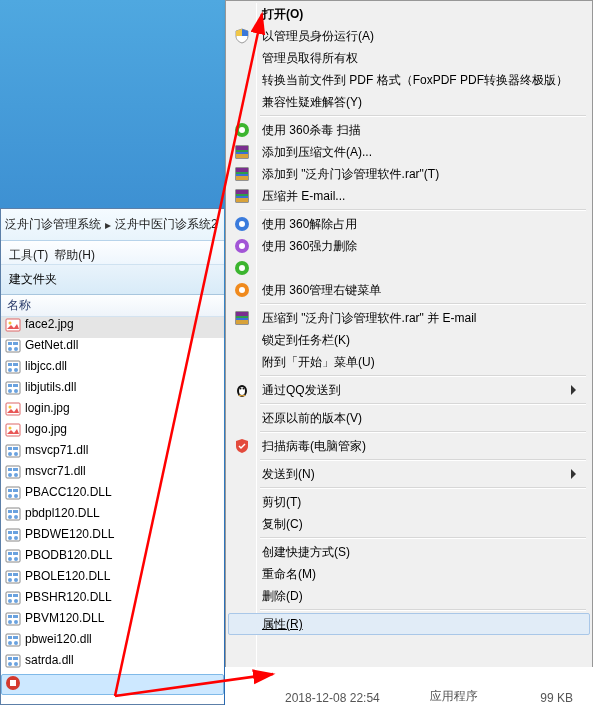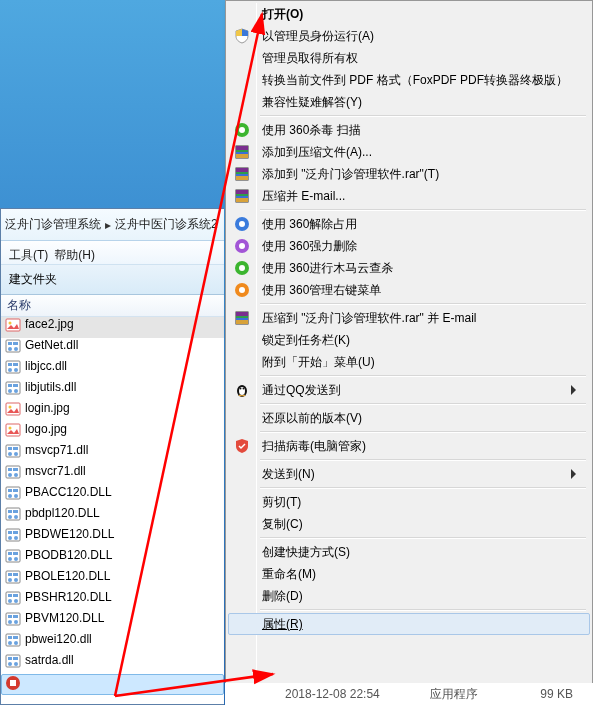--- a/index.html
+++ b/index.html
@@ -33,21 +33,21 @@
   .mi.bold .mtxt { font-weight:700; }
   .mi.hl { background:#e1ecf7; border:1px solid #a9c7e8; border-radius:2px; padding-left:33px; padding-right:29px; height:22px;text-decoration:underline; }
   .mi .mtxt { white-space:nowrap; }
   .mi .arrow { position:absolute; right:12px; top:5px; }
   .mi .ico { position:absolute; left:6px; top:3px; width:16px; height:16px; }
   .msep { height:6px; position:relative; }
   .msep::before { content:""; position:absolute; left:32px; right:4px; top:2px; height:1px; background:#d7d7d7; }
   .msep::after  { content:""; position:absolute; left:32px; right:4px; top:3px; height:1px; background:#ffffff; }
 
   
-  .status { position:absolute; left:225px; bottom:0; width:368px; height:22px; background:#fff; display:flex; align-items:center; font-size:12px; color:#555; }
+  .status { position:absolute; left:225px; bottom:0; width:368px; height:38px; background:#fff; display:flex; align-items:flex-end; font-size:12px; color:#555; }
   .status > span { padding:0 10px; }
   .status .date { margin-left:50px; }
   .status .type { margin-left:30px;}
   .status .size { margin-left:auto; padding-right:20px;}
 
   
   .arrows-layer { position:absolute; left:0; top:0; width:593px; height:705px; pointer-events:none; }
 </style>
 </head>
 <body>
@@ -355,21 +355,20 @@
               <circle cx="8" cy="8" r="7" fill="#a255d6"></circle>
               <circle cx="8" cy="8" r="3" fill="#fff"></circle>
             </svg></span>
           <span class="mtxt">使用 360强力删除</span>
         </div>
         <div class="mi">
           <span class="ico"><svg width="16" height="16">
               <circle cx="8" cy="8" r="7" fill="#3cb52f"></circle>
               <circle cx="8" cy="8" r="3" fill="#fff"></circle>
             </svg></span>
-          <span class="mtxt">使用 360进行木马云查杀</span>
         </div>
         <div class="mi">
           <span class="ico"><svg width="16" height="16">
               <circle cx="8" cy="8" r="7" fill="#f08a1d"></circle>
               <circle cx="8" cy="8" r="3" fill="#fff"></circle>
             </svg></span>
           <span class="mtxt">使用 360管理右键菜单</span>
         </div>
         <div class="msep"></div>
         <div class="mi">

